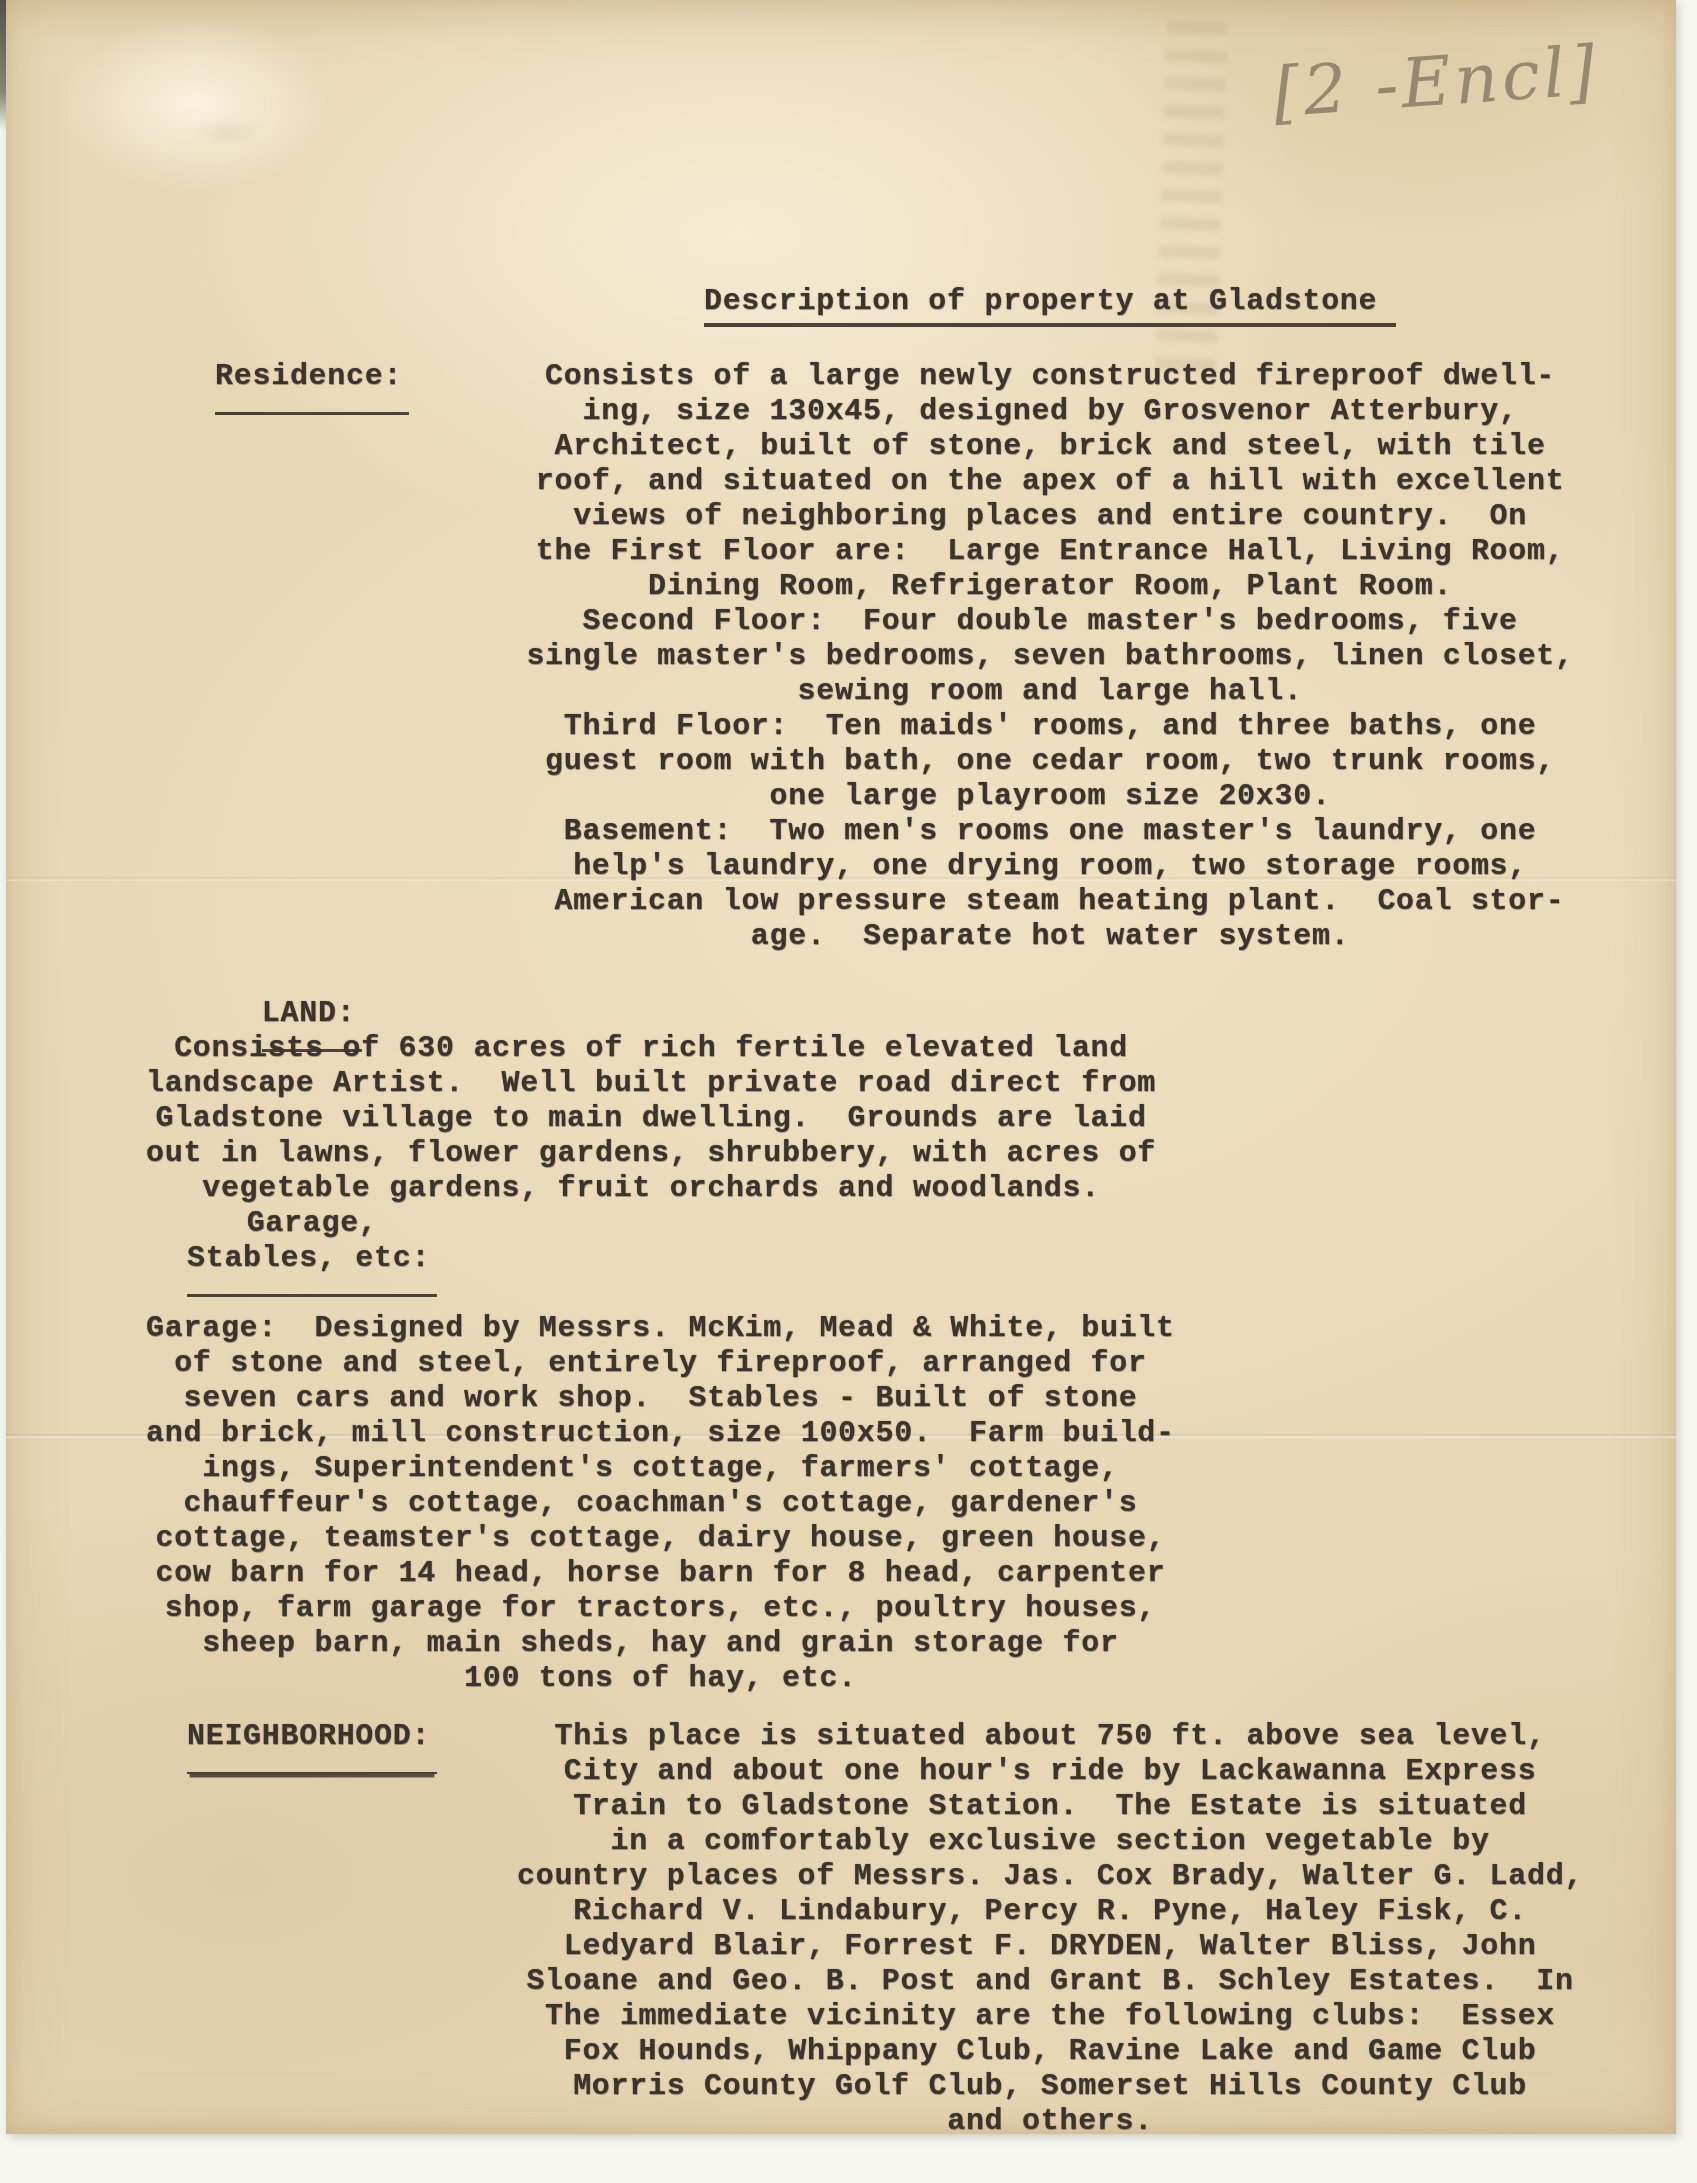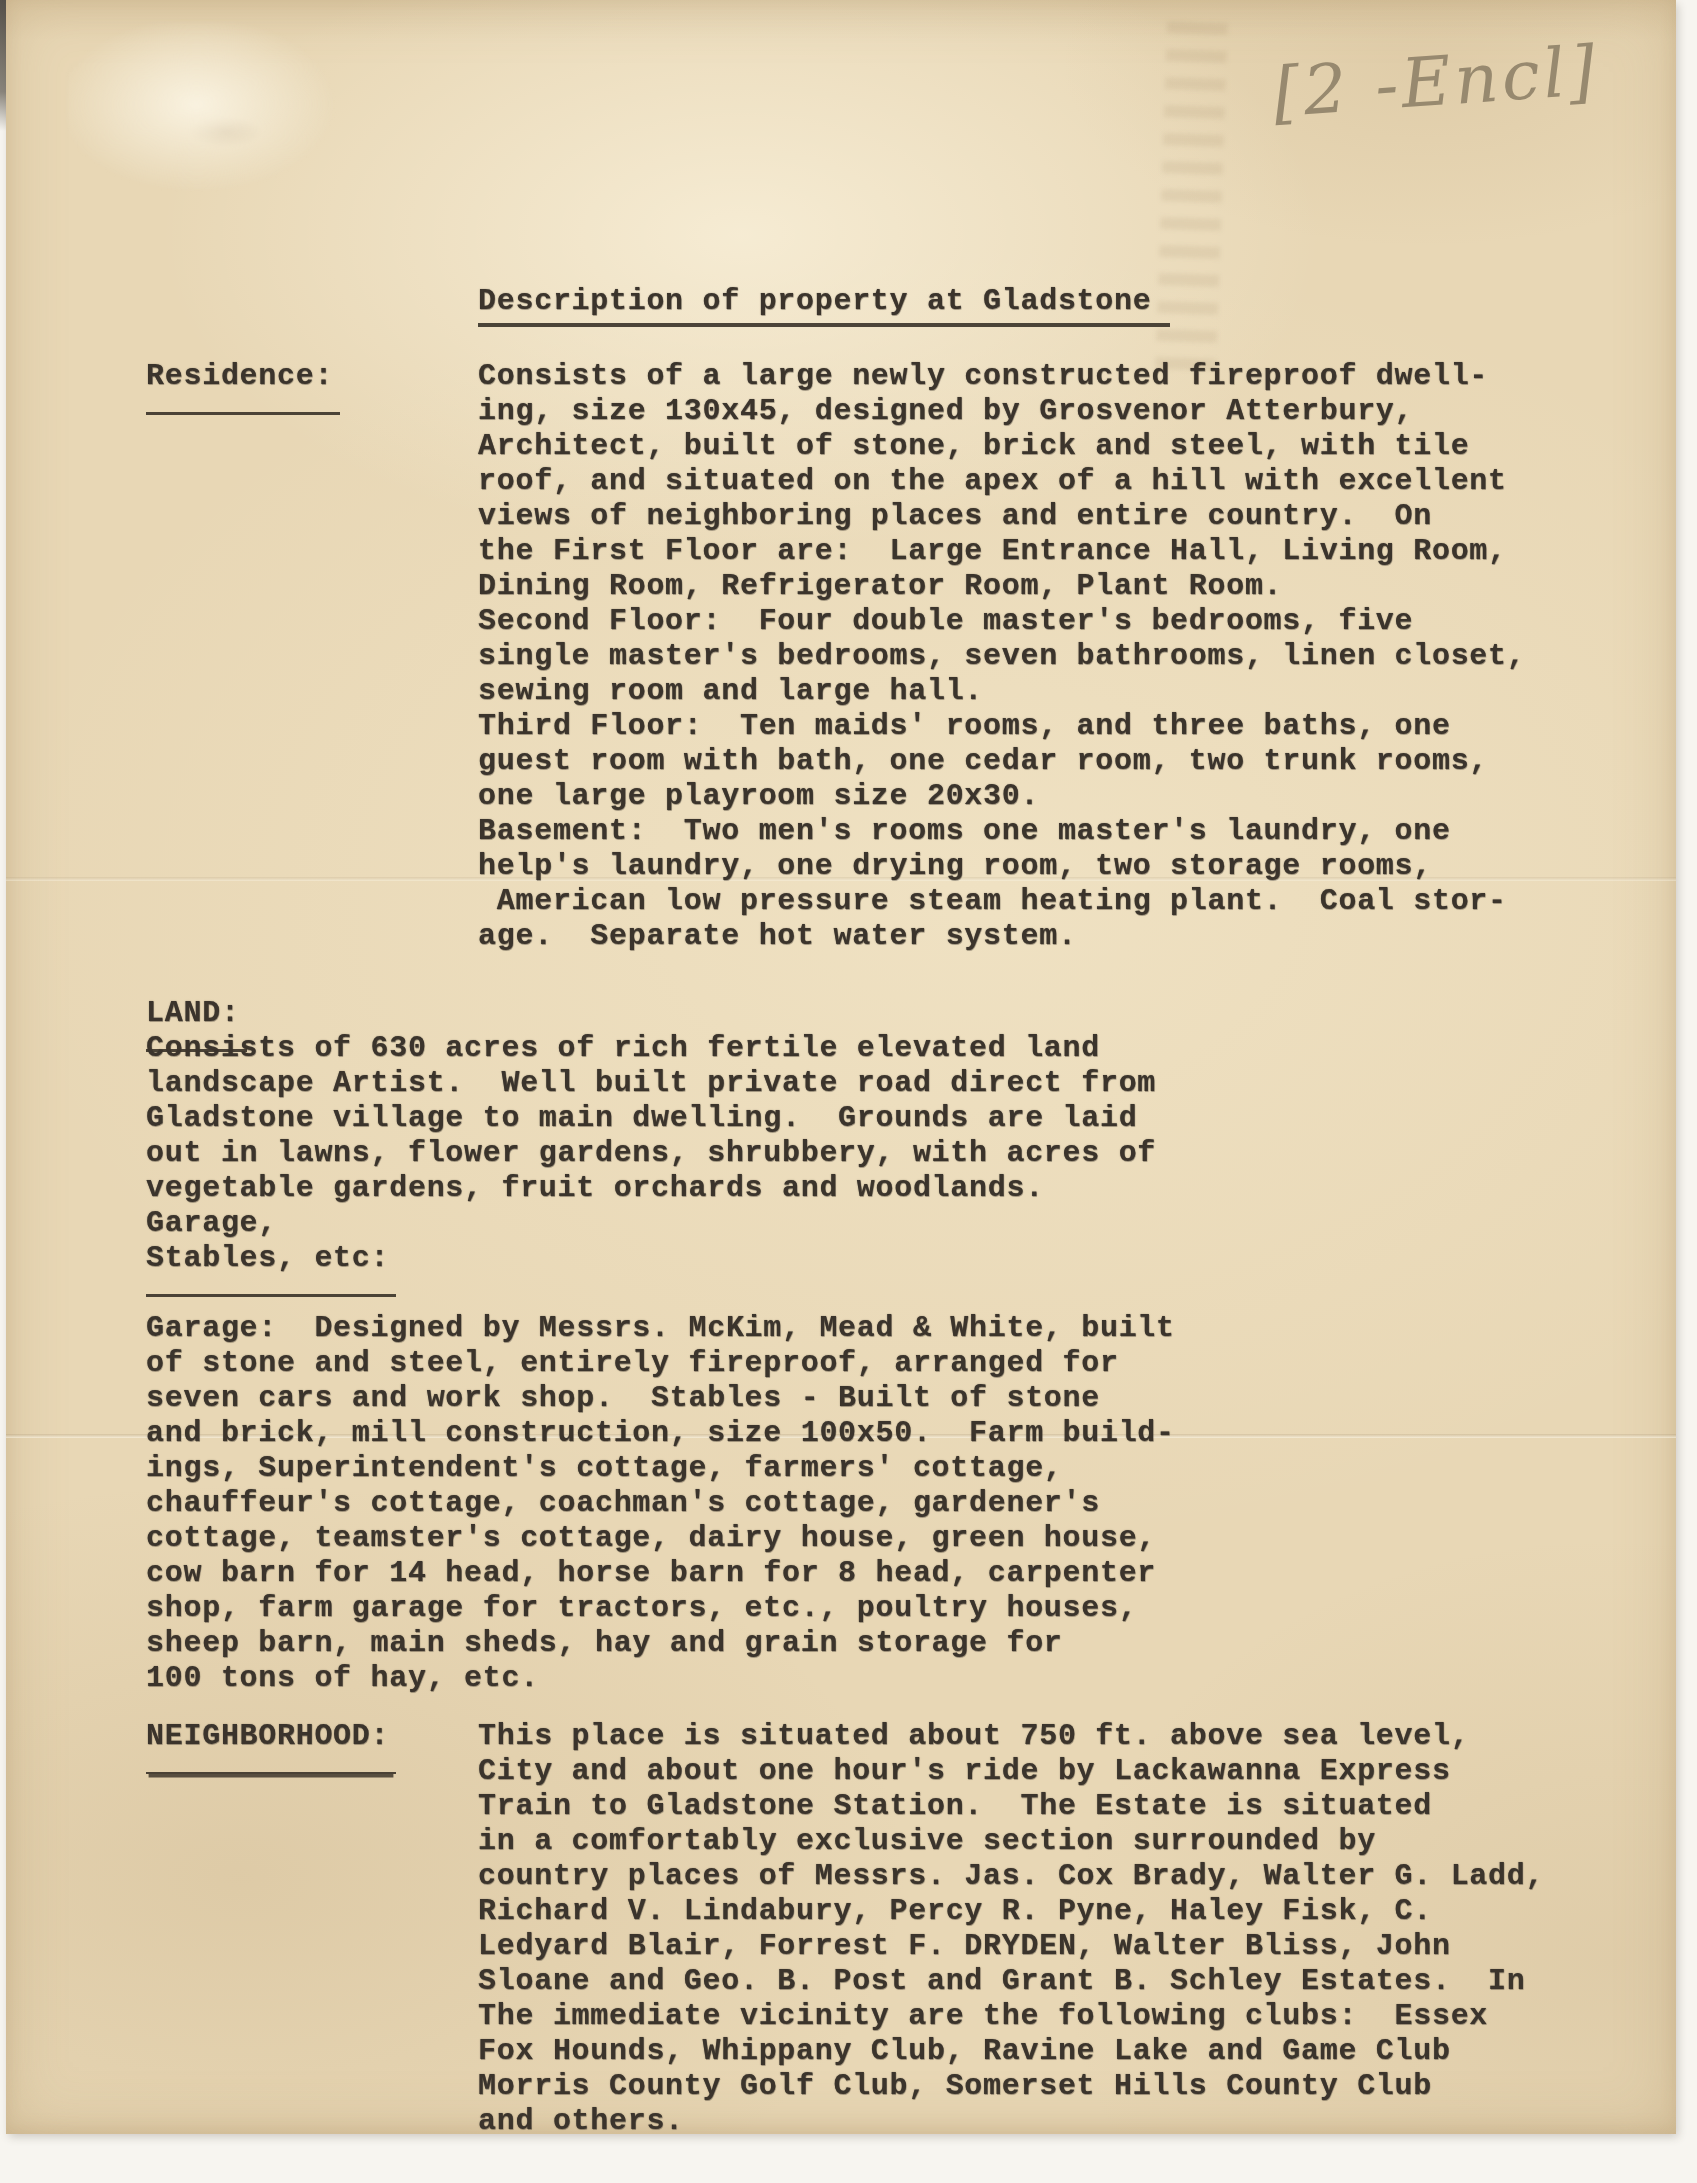--- a/index.html
+++ b/index.html
@@ -68,20 +68,21 @@
   }
 
   .content {
     position: absolute; left: 140px; top: 284px; width: 1476px;
     font-size: 30px;
     line-height: 35px;
     font-weight: bold;
     letter-spacing: 0.7px;
     color: var(--ink, #3b342c);
     text-shadow: 0 0 1.3px rgba(59,52,44,0.55), 0.5px 0.7px 0 rgba(59,52,44,0.35);
+    text-align: center;
   }
 
   .title-row { margin-left: 332px; margin-bottom: 32px; }
   .title-row .underline {
     display: inline-block;
     border-bottom: 4.4px solid rgba(52,45,36,0.88);
     padding-bottom: 4.4px;
     padding-right: 19px;
     white-space: pre;
   }
@@ -183,21 +184,21 @@
             </div>
           </div>
           <div class="section sec-gap-4">
             <div class="label-col">
               <div class="line"><span class="label-text">NEIGHBORHOOD:</span></div>
             </div>
             <div class="body-col">
               <div class="line">This place is situated about 750 ft. above sea level,</div>
               <div class="line">City and about one hour's ride by Lackawanna Express</div>
               <div class="line">Train to Gladstone Station.  The Estate is situated</div>
-              <div class="line">in a comfortably exclusive section surrounded by</div>
+              <div class="line">in a comfortably exclusive section vegetable by</div>
               <div class="line">country places of Messrs. Jas. Cox Brady, Walter G. Ladd,</div>
               <div class="line">Richard V. Lindabury, Percy R. Pyne, Haley Fisk, C.</div>
               <div class="line">Ledyard Blair, Forrest F. DRYDEN, Walter Bliss, John</div>
               <div class="line">Sloane and Geo. B. Post and Grant B. Schley Estates.  In</div>
               <div class="line">The immediate vicinity are the following clubs:  Essex</div>
               <div class="line">Fox Hounds, Whippany Club, Ravine Lake and Game Club</div>
               <div class="line">Morris County Golf Club, Somerset Hills County Club</div>
               <div class="line">and others.</div>
             </div>
           </div>

